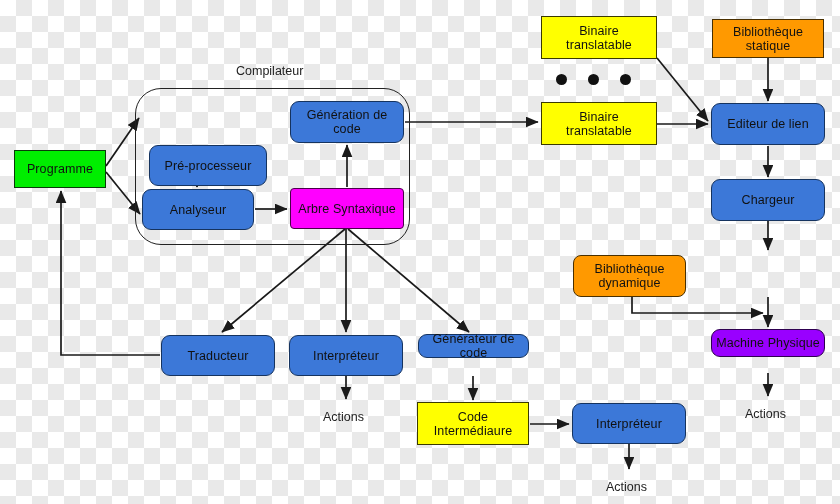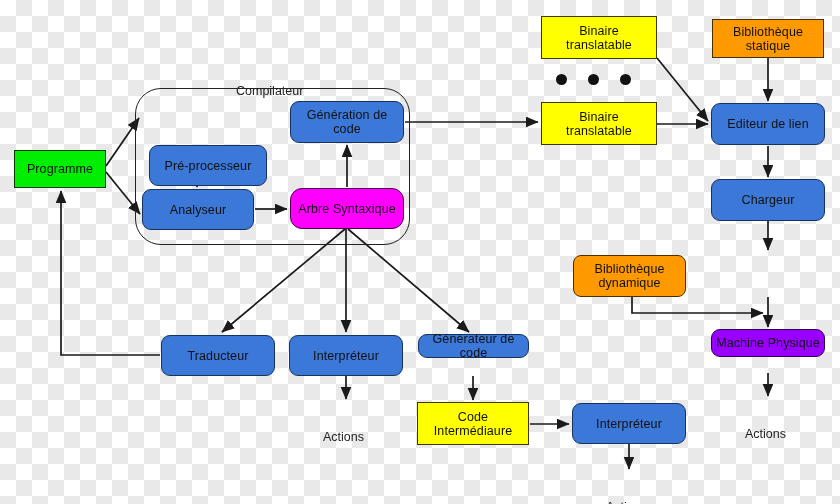--- a/index.html
+++ b/index.html
@@ -29,34 +29,33 @@
     font-size:12.5px;
     line-height:1.12;
     border:1.4px solid #1a1a1a;
     padding:8px 3px;
     letter-spacing:0.1px;
   }
   .blue{background:#3c78d8;border-color:#15335f;border-radius:9px;}
   .yellow{background:#ffff00;border-color:#3a3a00;border-radius:0;}
   .orange{background:#ff9900;border-color:#4a3000;border-radius:0;}
   .green{background:#00ee00;border-color:#0a3a0a;border-radius:0;}
-  .magenta{background:#ff00ff;border-color:#4a004a;border-radius:12px;}
+  .magenta{background:#ff00ff;border-color:#4a004a;border-radius:4px;}
   .purple{background:#9900ff;border-color:#2e0050;border-radius:9px;}
   .group-box{
     position:absolute;
     border:1.6px solid #222;
     border-radius:26px;
     background:transparent;
   }
   .plain-label{
     position:absolute;
     color:#222;
     font-size:12.5px;
     white-space:nowrap;
-    margin-top:20px;
   }
   .dot{
     position:absolute;width:11px;height:11px;border-radius:50%;
     background:#111111;
   }
 </style>
 </head>
 <body>
 
 <div id="canvas">

